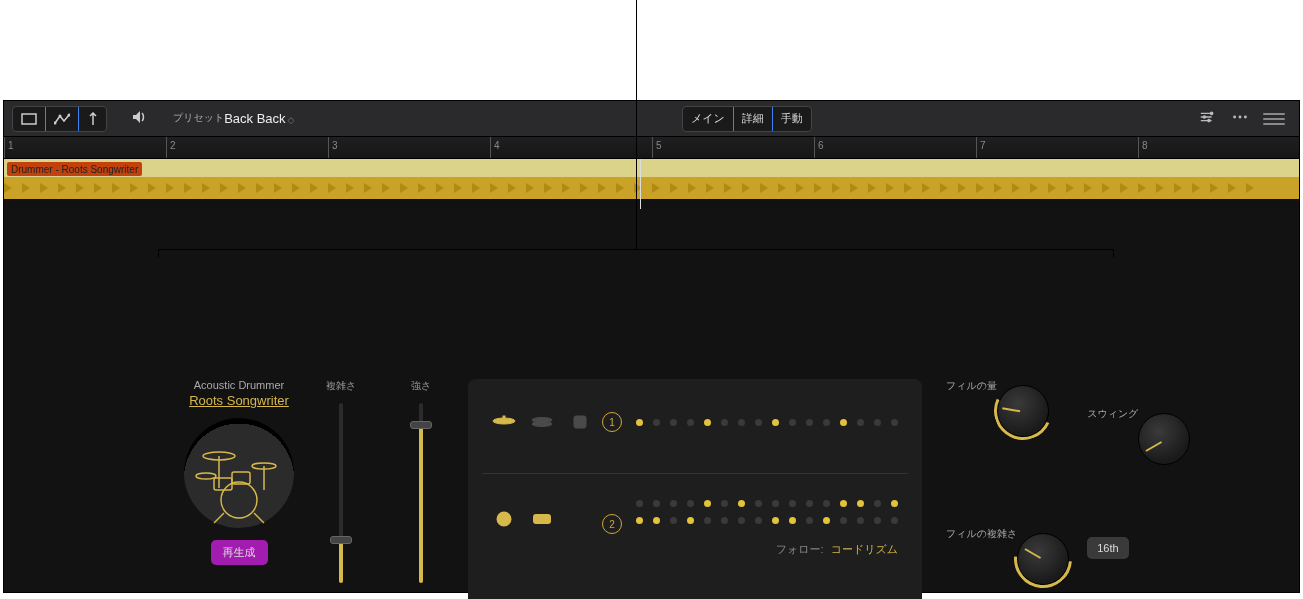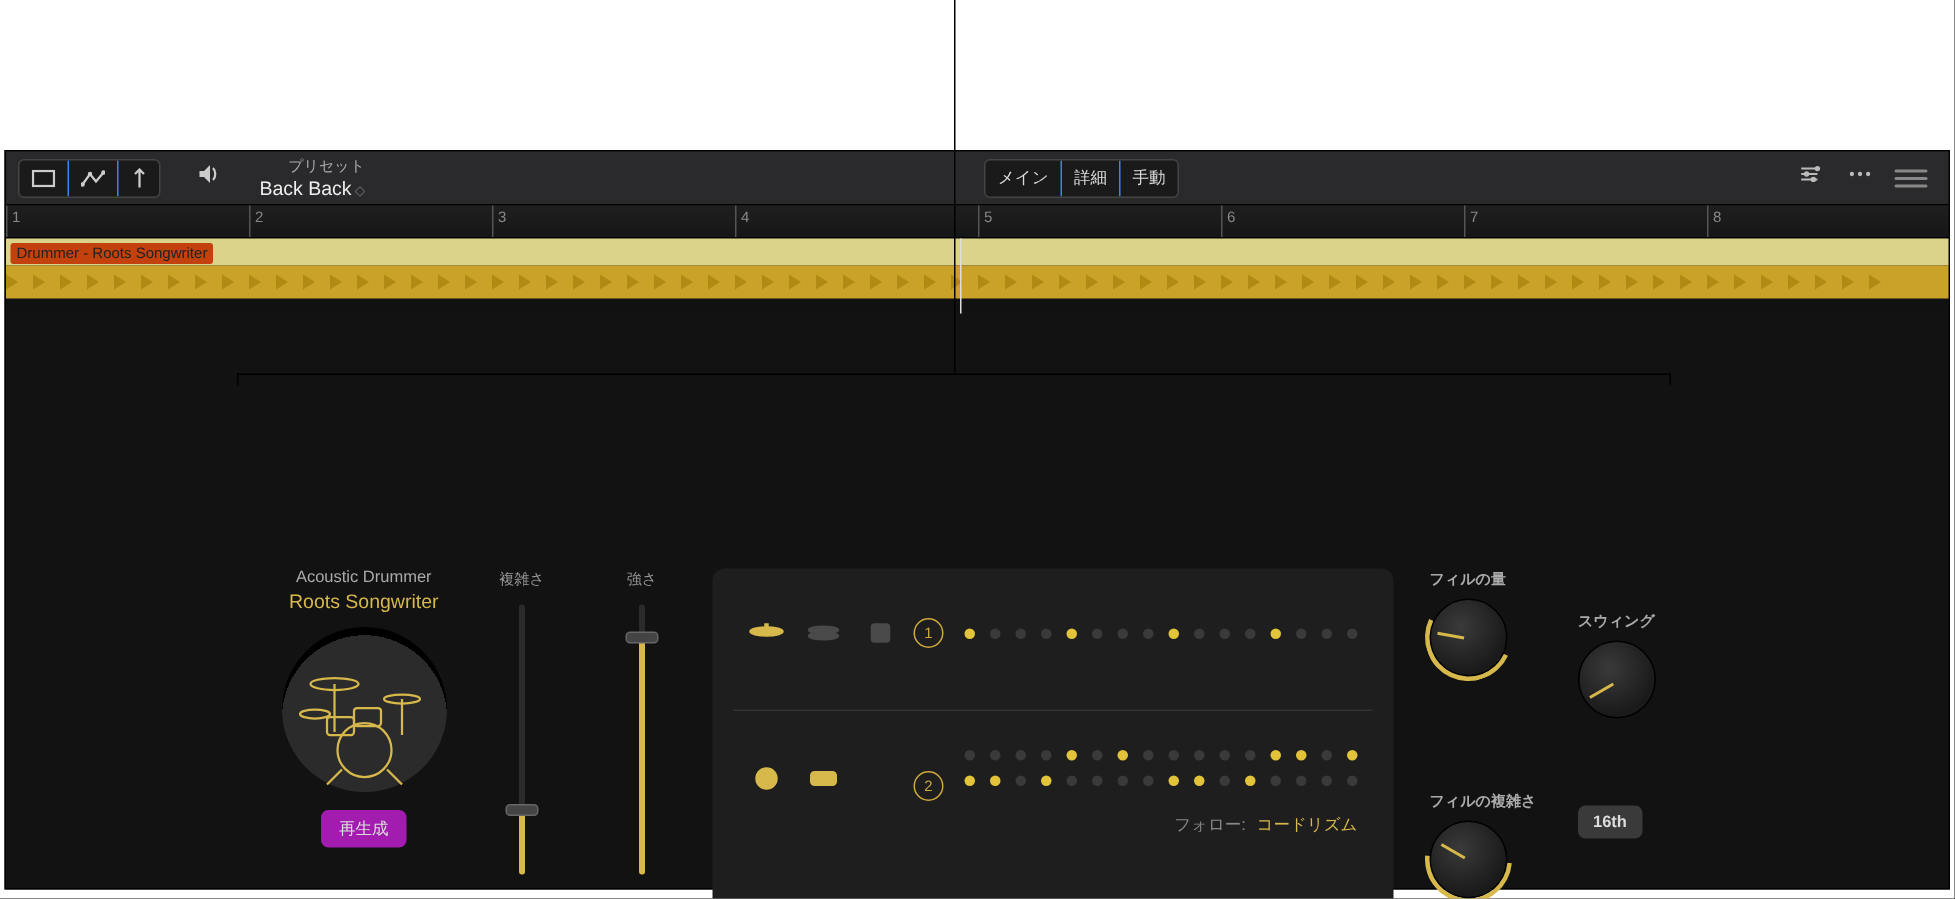--- a/index.html
+++ b/index.html
@@ -66,21 +66,21 @@
     align-items:center;
     justify-content:center;
     min-width:28px;
     height:24px;
   }
   .tool-btn.active { background:#555; }
   .seg-group { display:flex; background:#1a1a1a; border:1px solid #444; border-radius:4px; overflow:hidden;}
   .seg-group .tool-btn { border:none; border-radius:0; background:transparent;}
   .seg-group .tool-btn + .tool-btn{border-left:1px solid #3b82f6;}
   .spacer { flex: 1; }
-  .preset-area { display:flex; flex-direction:column; margin-left:20px; color:#aaa; font-size:10px;align-items:flex-end;}
+  .preset-area { display:flex; margin-left:20px; color:#aaa; font-size:10px;}
   .preset-name { color:#eee; font-size:13px; }
   .preset-name .arr { color:#777; font-size:9px; margin-left:2px;}
   .speaker-icon { width:16px; height:16px; fill:#ccc; }
   .vol-icon { margin-left:18px; }
   .right-tools { display:flex; gap:14px; align-items:center; margin-right:6px;}
   .right-tools svg { width:18px; height:14px; }
 
   
   .ruler {
     height: 22px;
@@ -128,21 +128,21 @@
     position:absolute; top:108px; left:0; right:0; bottom:0;
     background:#121212;
   }
   .panel {
     position:absolute;
     left:180px; right:166px; top:170px; height:260px;
     display:flex; gap:24px;
   }
   
   .col-drummer { width:130px; color:#aaa; font-size:11px; text-align:center;}
-  .col-drummer .style { color:#d7b84b; font-size:13px; margin-top:2px;}
+  .col-drummer .style { color:#d7b84b; font-size:13px; margin-top:2px;text-decoration:underline;}
   .drum-art {
     width:110px; height:110px; border-radius:55px;
     background: radial-gradient(circle at 50% 55%, #2b2b2b 0 55px, #000 55px);
     margin:10px auto 12px auto;
     position:relative;
   }
   .drum-art svg{position:absolute; left:0; top:0;}
   .regen-btn {
     display:inline-block;
     padding:5px 12px;
@@ -180,21 +180,21 @@
   .dot-strip { flex:1; display:flex; gap:10px; align-items:center;}
   .dot { width:7px; height:7px; border-radius:4px; background:#3a3a3a;}
   .dot.on { background:#e3c33a;}
   .sep { height:1px; background:#333; margin:26px -10px;}
   .multi-strip { display:flex; flex-direction:column; gap:10px;}
   .follow { text-align:right; margin-top:8px; font-size:11px;}
   .follow .val{ color:#d7b84b; margin-left:4px;}
 
   
   .col-knobs { width:200px; display:grid; grid-template-columns:1fr 1fr; gap:8px 18px; color:#aaa; font-size:10px;}
-  .knob-box { display:flex; flex-direction:column; align-items:flex-start;font-weight:bold; }
+  .knob-box { display:flex; align-items:flex-start; }
   .knob-box.right { align-items:flex-start; }
   .knob {
     width:52px; height:52px; border-radius:26px;
     background: radial-gradient(circle at 40% 35%, #3a3a3a, #1a1a1a 70%);
     border:1px solid #000;
     position:relative;
     margin-top:6px;
   }
   .knob .arc {
     position:absolute; inset:-4px;

